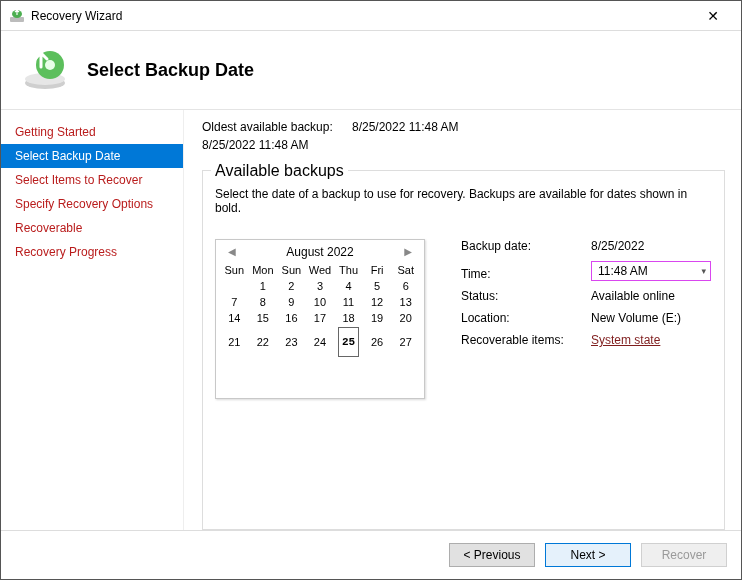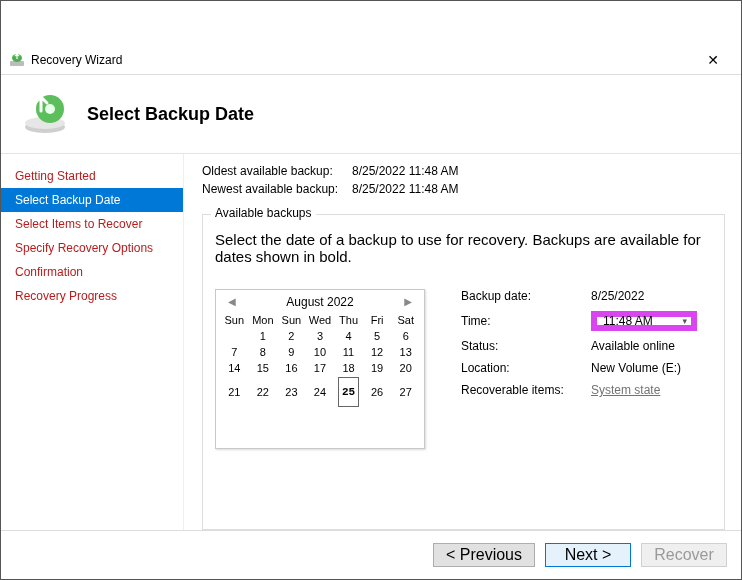--- a/index.html
+++ b/index.html
@@ -14,21 +14,20 @@
     border: 1px solid #555;
     display: flex;
     flex-direction: column;
   }
   .titlebar {
     display: flex;
     align-items: center;
     height: 30px;
     padding: 0 8px;
     border-bottom: 1px solid #ddd;
-    margin-top: 44px;
   }
   .titlebar .icon16 { width: 16px; height: 16px; margin-right: 6px; }
   .titlebar .title { flex: 1; font-size: 12px; }
   .titlebar .close {
     width: 40px; height: 28px; display: flex; align-items: center; justify-content: center;
     font-size: 14px; cursor: default;
   }
   .header {
     display: flex;
     align-items: center;
@@ -70,23 +69,23 @@
     position: relative;
     padding: 16px 12px 12px 12px;
     flex: 1;
   }
   .groupbox .legend {
     position: absolute;
     top: -9px;
     left: 8px;
     background: #fff;
     padding: 0 4px;
-    font-size: 12px;
-  }
-  .instructions { font-size: 15px; margin-bottom: 24px; }
+    font-size: 16px;
+  }
+  .instructions { font-size: 12px; margin-bottom: 24px; }
   .group-body { display: flex; gap: 36px; }
 
   
   .calendar {
     width: 210px;
     height: 160px;
     border: 1px solid #c8c8c8;
     box-shadow: 1px 1px 2px rgba(0,0,0,0.15);
     background: #fff;
     padding: 2px 4px;
@@ -101,45 +100,45 @@
   table.cal { width: 100%; border-collapse: collapse; table-layout: fixed; }
   table.cal th { font-weight: 400; color: #000; font-size: 11px; padding: 2px 0; }
   table.cal td { text-align: center; padding: 1px 0; font-size: 11px; height: 16px; }
   table.cal td.bold { font-weight: 700; }
   table.cal td.selected span {
     display: inline-block; min-width: 18px; border: 1px solid #666; padding: 8px 3px; font-family: Liberation Mono, monospace;
   }
 
   
   .details { flex: 1; font-size: 12px; }
-  .detail-row { display: flex; align-items: center; margin-bottom: 8px; }
+  .detail-row { display: flex; align-items: flex-end; margin-bottom: 8px; }
   .detail-row .dlabel { width: 130px; }
   .detail-row .dval { flex: 1; }
   .timecombo {
     display: inline-flex; align-items: center;
-    border: 6px solid #d946ef; height: 20px; width: 106px;
+    border: 1px solid #d946ef; height: 20px; width: 120px;
     padding: 0 4px 0 6px; font-size: 12px; background: #fff;
     justify-content: space-between;
   }
   .timecombo .chev { font-size: 9px; color: #555; }
-  .link { color: #737373; text-decoration: underline; }
+  .link { color: #7f1d1d; text-decoration: underline; }
 
   
   .footer {
     border-top: 1px solid #ddd;
     padding: 12px 14px;
     display: flex;
     justify-content: flex-end;
     gap: 10px;
   }
   .btn {
     min-width: 86px; height: 24px;
     border: 1px solid #adadad;
     background: #e1e1e1;
-    font-size: 16px;
+    font-size: 12px;
     display: inline-flex; align-items: center; justify-content: center;
     padding: 0 12px;
   }
   .btn.primary { border: 1.5px solid #0078d7; background: #e5f1fb; }
   .btn.disabled { color: #9a9a9a; background: #efefef; border-color: #d0d0d0; }
 </style>
 </head>
 <body>
 
 <div class="titlebar">
@@ -166,31 +165,30 @@
   </span>
   <h1>Select Backup Date</h1>
 </div>
 
 <div class="content">
   <div class="sidebar">
     <div class="step">Getting Started</div>
     <div class="step active">Select Backup Date</div>
     <div class="step">Select Items to Recover</div>
     <div class="step">Specify Recovery Options</div>
-    <div class="step">Confirmation</div>
+    <div class="step">Recoverable</div>
     <div class="step">Recovery Progress</div>
   </div>
 
   <div class="main">
     <div class="inforow">
       <span class="label">Oldest available backup:</span>
       <span>8/25/2022 11:48 AM</span>
     </div>
     <div class="inforow">
-      <span class="label">Newest available backup:</span>
       <span>8/25/2022 11:48 AM</span>
     </div>
 
     <div class="groupbox">
       <span class="legend">Available backups</span>
       <div class="instructions">Select the date of a backup to use for recovery. Backups are available for dates shown in bold.</div>
 
       <div class="group-body">
 
         <div class="calendar">

